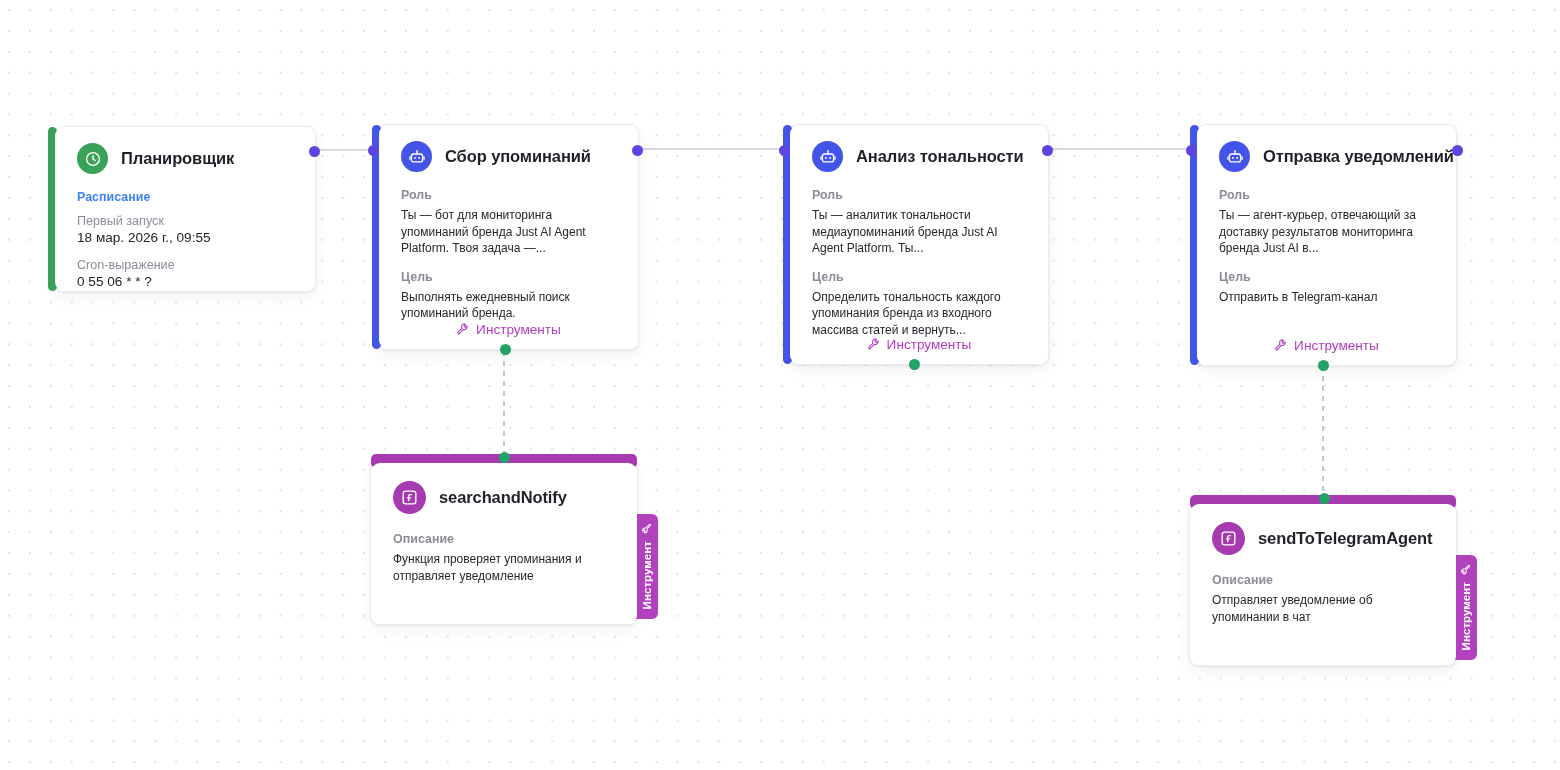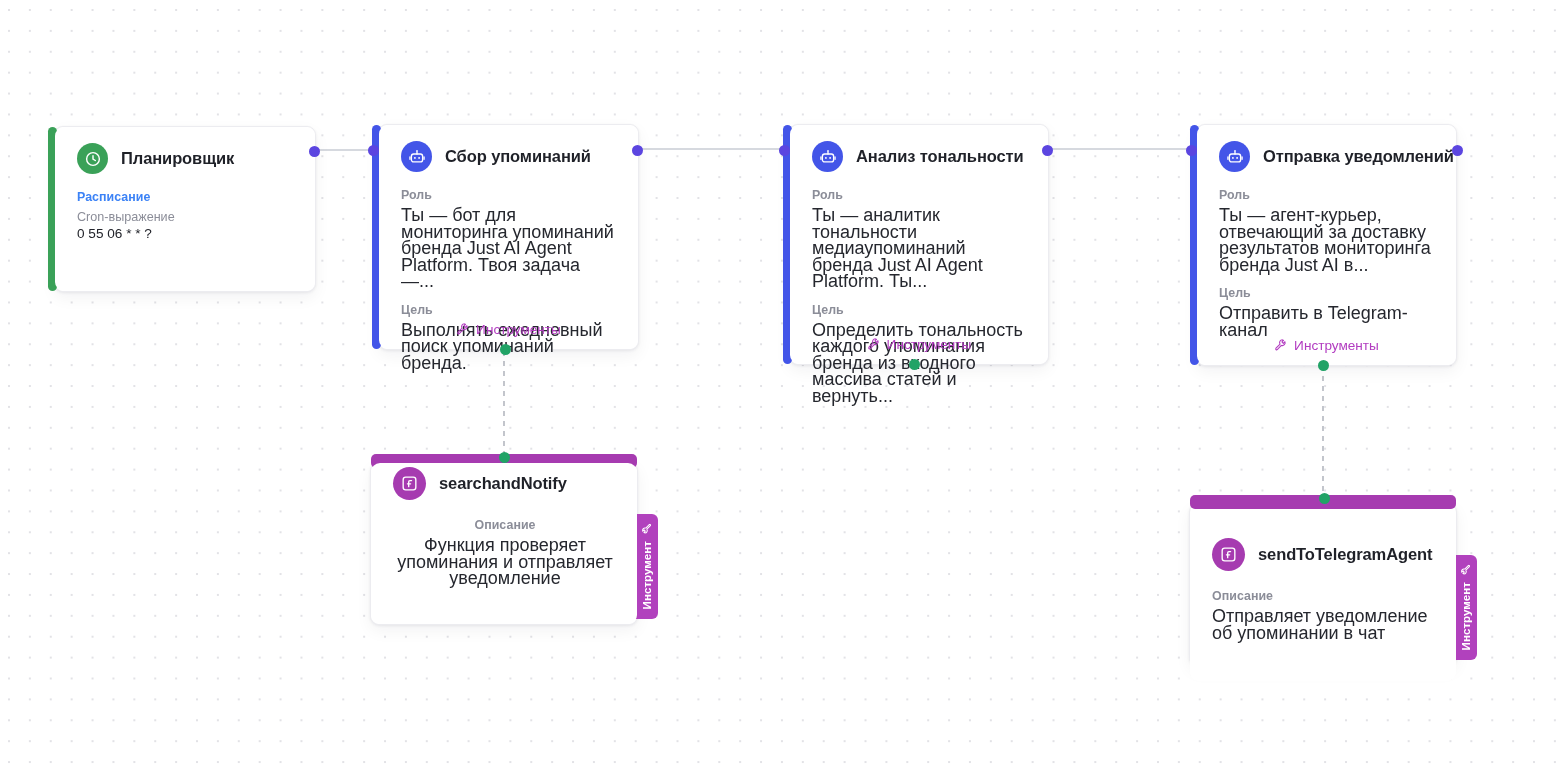--- a/index.html
+++ b/index.html
@@ -101,21 +101,21 @@
   .section-label {
     font-size: 12.4px;
     font-weight: bold;
     color: #8b8d98;
     margin-bottom: 5px;
     letter-spacing: 0.05px;
   }
   .section-label.dark { color: #3b82f6; }
 
   .section-text {
-    font-size: 18px;
+    font-size: 12px;
     line-height: 16.5px;
     color: #25272e;
     margin-bottom: 13px;
   }
   .section-text.last { margin-bottom: 0; }
 
   .kv { margin-bottom: 11px; }
   .kv-key {
     font-size: 12.6px;
     color: #8b8d98;
@@ -199,20 +199,24 @@
       <div class="card-head">
         <div class="avatar green">
           <svg width="18" height="18" viewBox="0 0 24 24" fill="none" stroke="#ffffff" stroke-width="1.9" stroke-linecap="round">
             <circle cx="12" cy="12" r="8.5"></circle>
             <path d="M12 7.6V12l3.1 2"></path>
           </svg>
         </div>
         <div class="card-title">Планировщик</div>
       </div>
       <div class="section-label dark">Расписание</div>
+      <div class="kv" style="margin-top:9px;">
+        <div class="kv-key">Первый запуск</div>
+        <div class="kv-val">18 мар. 2026 г., 09:55</div>
+      </div>
       <div class="kv">
         <div class="kv-key">Cron-выражение</div>
         <div class="kv-val">0 55 06 * * ?</div>
       </div>
     </div>
     <div class="port port-purple" style="right:-5px; top:19px;"></div>
   </div>
 
   <div class="card" style="left:378px; top:124px; width:261px; height:226px;">
     <div class="accent-left accent-blue"></div>
@@ -311,21 +315,21 @@
         <span>Инструменты</span>
       </div>
     </div>
     <div class="port port-purple" style="left:-11px; top:20px;"></div>
     <div class="port port-purple" style="right:-7px; top:20px;"></div>
     <div class="port port-green" style="left:121px; bottom:-6px;"></div>
   </div>
 
   <div class="card" style="left:370px; top:462px; width:268px; height:163px;">
     <div class="accent-top"></div>
-    <div class="card-inner" style="padding-top:4px;text-align:center;">
+    <div class="card-inner" style="padding-top:18px;">
       <div class="card-head" style="margin-bottom:18px;">
         <div class="avatar purple" style="width:33px; height:33px;">
           <svg width="19" height="19" viewBox="0 0 24 24" fill="none" stroke="#ffffff" stroke-width="1.7" stroke-linecap="round">
             <rect x="4" y="4" width="16" height="16" rx="3.2"></rect>
             <path d="M14.6 8.3h-2.1c-1 0-1.5.6-1.5 1.6v6.1M9.4 12.4h4"></path>
           </svg>
         </div>
         <div class="card-title">searchandNotify</div>
       </div>
       <div class="section-label">Описание</div>
@@ -339,21 +343,21 @@
             <path d="M15.5 3.2a5.2 5.2 0 0 0-4.3 8.1L3.6 18.9a1.7 1.7 0 0 0 2.4 2.4l7.6-7.6a5.2 5.2 0 0 0 6.6-6.8l-3 3-2.6-2.6 3-3a5.2 5.2 0 0 0-2.1-.1z"></path>
           </svg>
         </span>
       </div>
     </div>
     <div class="port port-green" style="left:128px; top:-11px;"></div>
   </div>
 
   <div class="card" style="left:1189px; top:503px; width:268px; height:163px;">
     <div class="accent-top"></div>
-    <div class="card-inner" style="padding-top:18px;margin-top:16px;">
+    <div class="card-inner" style="padding-top:18px;">
       <div class="card-head" style="margin-bottom:18px;">
         <div class="avatar purple" style="width:33px; height:33px;">
           <svg width="19" height="19" viewBox="0 0 24 24" fill="none" stroke="#ffffff" stroke-width="1.7" stroke-linecap="round">
             <rect x="4" y="4" width="16" height="16" rx="3.2"></rect>
             <path d="M14.6 8.3h-2.1c-1 0-1.5.6-1.5 1.6v6.1M9.4 12.4h4"></path>
           </svg>
         </div>
         <div class="card-title">sendToTelegramAgent</div>
       </div>
       <div class="section-label">Описание</div>

